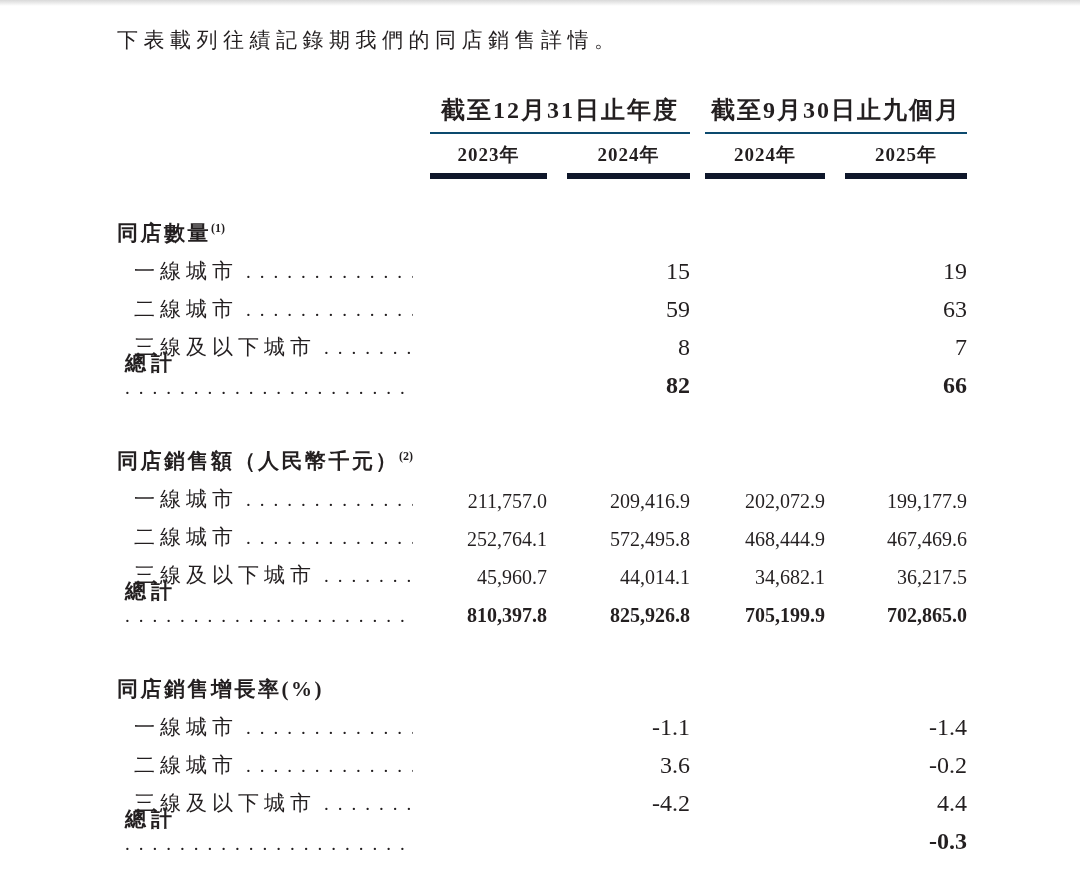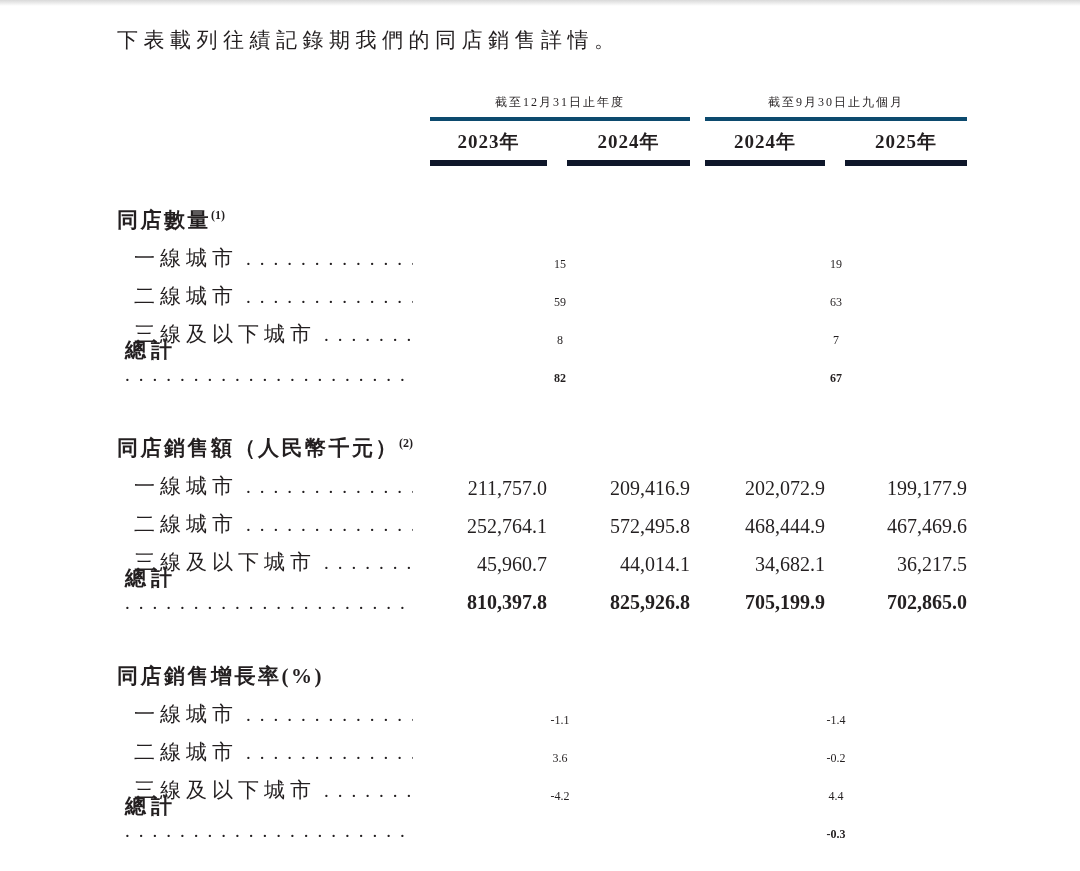--- a/index.html
+++ b/index.html
@@ -10,22 +10,22 @@
   }
   .top-shade { position:absolute; top:0; left:0; right:0; height:6px;
     background:linear-gradient(#d9d9d9,#ffffff); }
   .page { padding:26px 0 0 117px; }
   .intro { font-size:21px; letter-spacing:5.5px; margin:0; line-height:1.35; }
 
   .tbl { width:850px; margin-top:40px; }
   .grid { display:grid; grid-template-columns:296px 134px 143px 135px 142px; }
 
   
-  .grp { font-weight:normal; font-size:12px; letter-spacing:2px; text-align:center;
-    border-bottom:4px solid #0c4a6e; padding-bottom:6px; }
+  .grp { font-weight:bold; font-size:24px; letter-spacing:2px; text-align:center;
+    border-bottom:2px solid #0c4a6e; padding-bottom:6px; }
   .g1 { grid-column:2/4; margin-left:17px; }
   .g2 { grid-column:4/6; margin-left:15px; }
 
   
   .yr { font-weight:bold; font-size:19px; letter-spacing:1px; text-align:center;
     border-bottom:6px solid #0f172a; padding:8px 0 5px; }
   .y1 { grid-column:2; margin-left:17px; }
   .y2 { grid-column:3; margin-left:20px; }
   .y3 { grid-column:4; margin-left:15px; }
   .y4 { grid-column:5; margin-left:20px; }
@@ -37,21 +37,21 @@
   .row { height:38px; align-items:end; }
   .rowlabel { display:flex; align-items:baseline; font-size:21px; letter-spacing:5px;
     padding-left:17px; overflow:hidden; }
   .row.total .rowlabel { padding-left:0; font-weight:bold;flex-direction:column; }
   .lbl { white-space:nowrap; }
   .leader { flex:1; display:block; overflow:hidden; white-space:nowrap;
     margin-left:8px; font-size:19px; letter-spacing:9px; font-weight:normal; }
   .leader::after { content:"......................................................................"; }
 
   .num { text-align:right; font-size:20px; letter-spacing:0; }
-  .ctr { text-align:center; font-size:12px; letter-spacing:0; }
+  .ctr { text-align:right; font-size:24px; letter-spacing:0; }
   .c12 { grid-column:2/4; margin-left:17px; }
   .c34 { grid-column:4/6; margin-left:15px; }
   .row.total .num, .row.total .ctr { font-weight:bold; }
 </style>
 </head>
 <body>
 
 <div class="top-shade"></div>
 
 <div class="page">
@@ -96,21 +96,21 @@
           </div>
           <div class="ctr c12">8</div>
           <div class="ctr c34">7</div>
         </div>
         <div class="grid row total">
           <div class="rowlabel">
             <span class="lbl">總計</span>
             <span class="leader"></span>
           </div>
           <div class="ctr c12">82</div>
-          <div class="ctr c34">67</div>
+          <div class="ctr c34">66</div>
         </div>
         <div class="sec-title"><span>同店銷售額（人民幣千元）</span><sup>(2)</sup></div>
         <div class="grid row">
           <div class="rowlabel">
             <span class="lbl">一線城市</span>
             <span class="leader"></span>
           </div>
           <div class="num">211,757.0</div>
           <div class="num">209,416.9</div>
           <div class="num">202,072.9</div>

